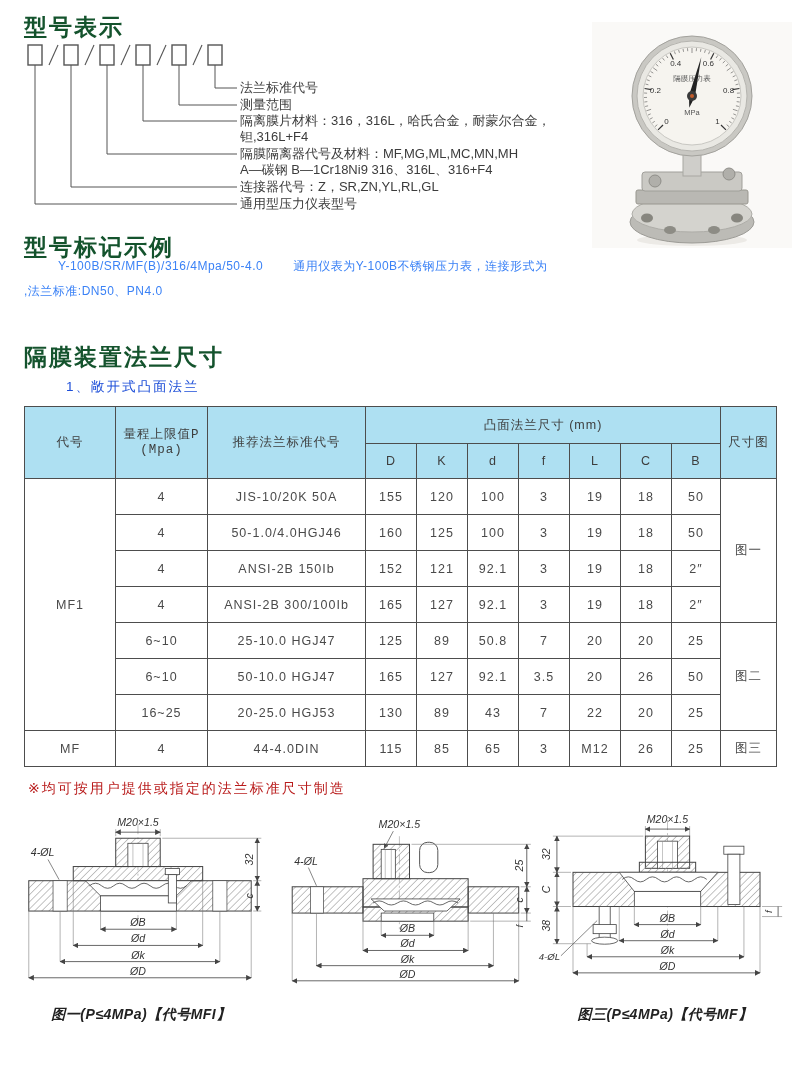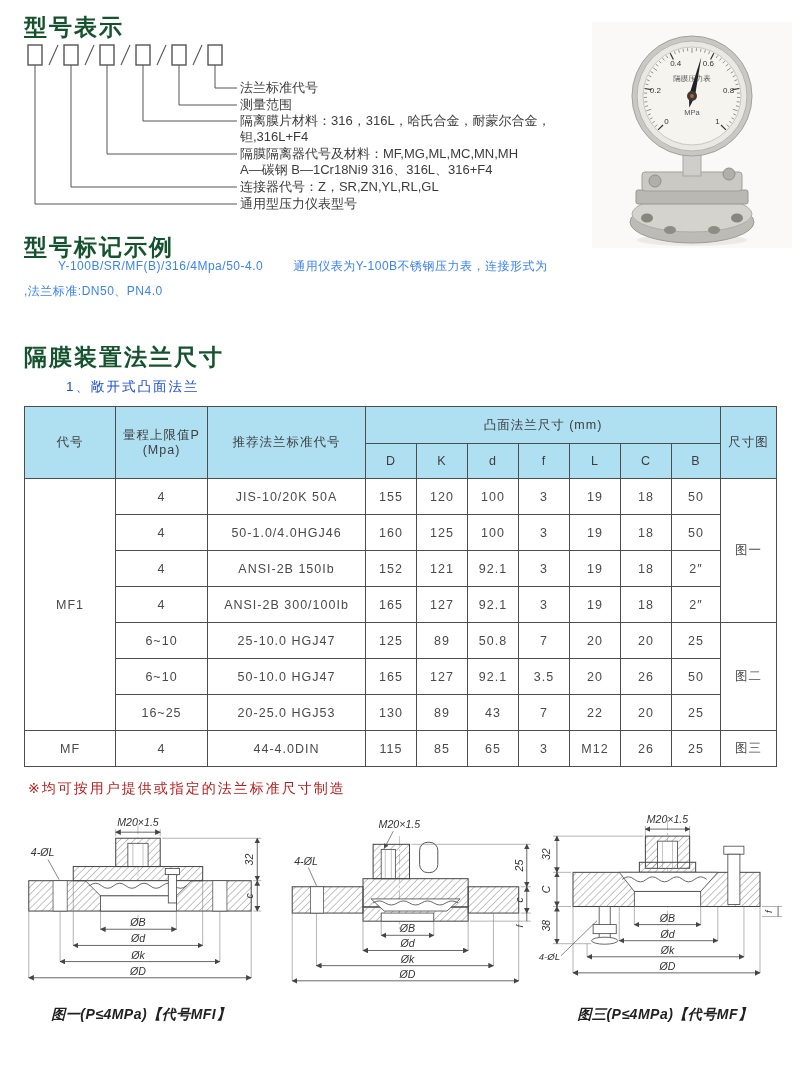--- a/index.html
+++ b/index.html
@@ -11,21 +11,21 @@
   .example-text .desc{margin-left:30px;}
   .subtitle{position:absolute;left:30px;top:378px;font-size:13.5px;color:#1d4ed8;letter-spacing:2px;margin-left:36px;}
   .note{position:absolute;left:28px;top:780px;font-size:14px;color:#b91c1c;letter-spacing:2px;}
   table.flange{position:absolute;left:24px;top:406px;width:752px;border-collapse:collapse;table-layout:fixed;}
   table.flange td,table.flange th{border:1px solid #4d4d4d;text-align:center;vertical-align:middle;
     font-size:12.5px;font-weight:400;color:#4a4a4a;padding:0;letter-spacing:1px;}
   table.flange th{background:#aee0f2;color:#3d3d3d;}
   table.flange td{height:35px;background:#fff;}
   .hrow1 th{height:36px;}
   .hrow2 th{height:34px;}
-  .range-head{line-height:15px;font-size:12.5px;}
+  .range-head{line-height:15px;font-size:12.5px;font-family:Liberation Mono, monospace;}
   .fig-box{position:absolute;width:262px;font-style:italic;}
   .fig-caption{text-align:center;font-size:14px;font-weight:600;color:#222;margin-top:4px;letter-spacing:0.5px;}
   .dimtxt{font-size:10.5px;fill:#333;}
   .dimtxt-s{font-size:9.5px;fill:#333;}
   svg .struct{stroke:#444;stroke-width:1;}
   svg .thin{stroke:#777;stroke-width:0.55;}
   svg .dim{stroke:#444;stroke-width:0.8;}
 </style>
 </head>
 <body>

